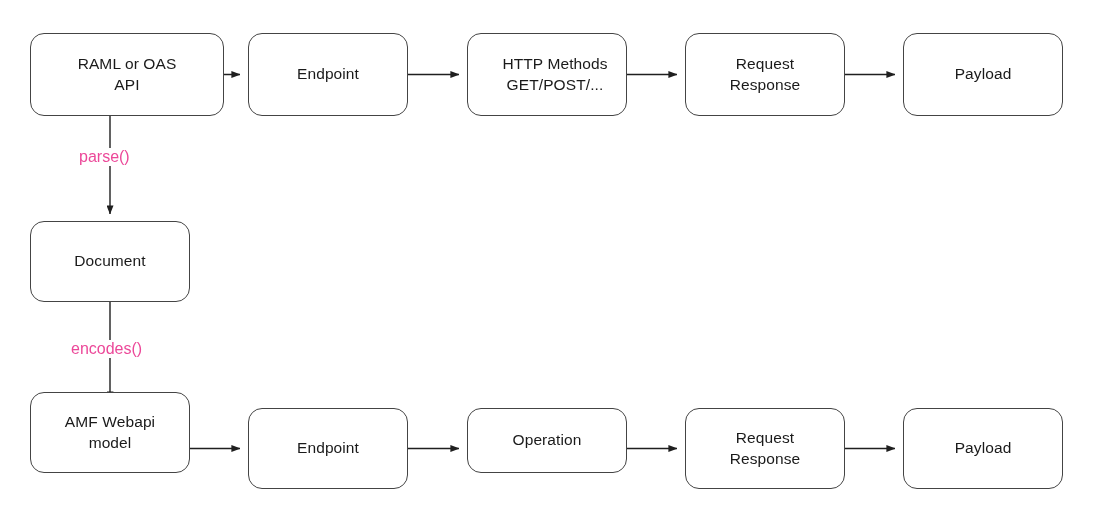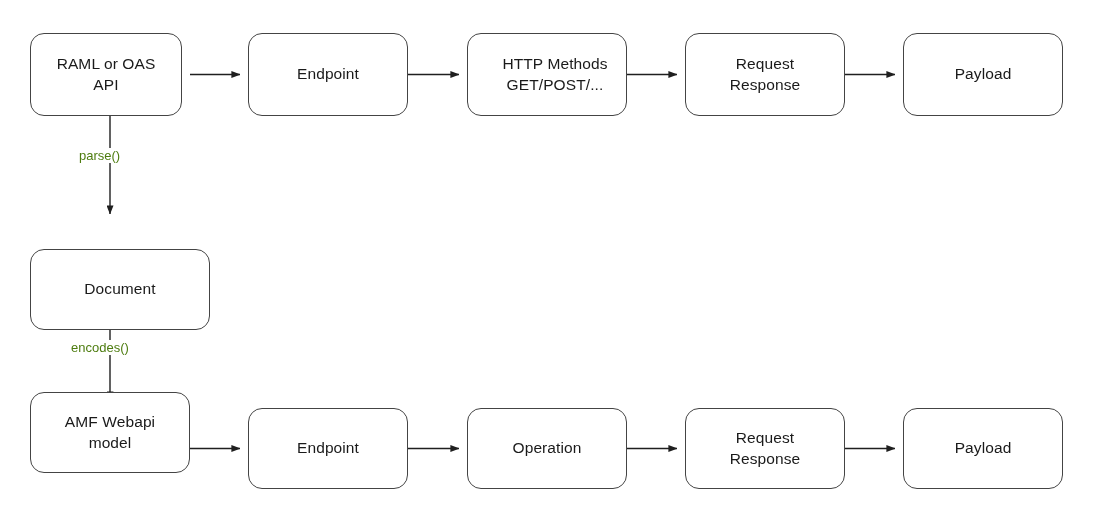--- a/index.html
+++ b/index.html
@@ -35,22 +35,22 @@
     letter-spacing: 0.1px;
     user-select: none;
   }
   .node .node-label {
     display: block;
     padding: 0 6px;
     white-space: pre-line;
   }
   .edge-label {
     position: absolute;
-    font-size: 13px;
-    color: #4d7c0f;
+    font-size: 16px;
+    color: #ec4899;
     background: #ffffff;
     padding: 0 3px;
     white-space: nowrap;
     user-select: none;
   }
   svg.edges {
     position: absolute;
     left: 0;
     top: 0;
     width: 1098px;
@@ -83,21 +83,21 @@
     <line x1="110" y1="116" x2="110" y2="214" marker-end="url(#arrowhead)"></line>
 
     <line x1="110" y1="302" x2="110" y2="400" marker-end="url(#arrowhead)"></line>
 
     <line x1="190" y1="448.5" x2="240" y2="448.5" marker-end="url(#arrowhead)"></line>
     <line x1="408" y1="448.5" x2="459" y2="448.5" marker-end="url(#arrowhead)"></line>
     <line x1="627" y1="448.5" x2="677" y2="448.5" marker-end="url(#arrowhead)"></line>
     <line x1="845" y1="448.5" x2="895" y2="448.5" marker-end="url(#arrowhead)"></line>
   </svg>
 
-  <div class="node" style="left:30px; top:33px; width:152px; height:83px;">
+  <div class="node" style="left:30px; top:33px; width:194px; height:83px;">
     <span class="node-label">RAML or OAS
 API</span>
   </div>
 
   <div class="node" style="left:248px; top:33px; width:160px; height:83px;">
     <span class="node-label">Endpoint</span>
   </div>
 
   <div class="node" style="left:467px; top:33px; width:160px; height:83px;padding-left:16px;">
     <span class="node-label">HTTP Methods
@@ -106,34 +106,34 @@
 
   <div class="node" style="left:685px; top:33px; width:160px; height:83px;">
     <span class="node-label">Request
 Response</span>
   </div>
 
   <div class="node" style="left:903px; top:33px; width:160px; height:83px;">
     <span class="node-label">Payload</span>
   </div>
 
-  <div class="node" style="left:30px; top:221px; width:180px; height:81px;margin-top:28px;">
+  <div class="node" style="left:30px; top:221px; width:160px; height:81px;">
     <span class="node-label">Document</span>
   </div>
 
   <div class="node" style="left:30px; top:392px; width:160px; height:81px;">
     <span class="node-label">AMF Webapi
 model</span>
   </div>
 
   <div class="node" style="left:248px; top:408px; width:160px; height:81px;">
     <span class="node-label">Endpoint</span>
   </div>
 
-  <div class="node" style="left:467px; top:408px; width:160px; height:81px;">
+  <div class="node" style="left:467px; top:408px; width:160px; height:65px;">
     <span class="node-label">Operation</span>
   </div>
 
   <div class="node" style="left:685px; top:408px; width:160px; height:81px;">
     <span class="node-label">Request
 Response</span>
   </div>
 
   <div class="node" style="left:903px; top:408px; width:160px; height:81px;">
     <span class="node-label">Payload</span>

